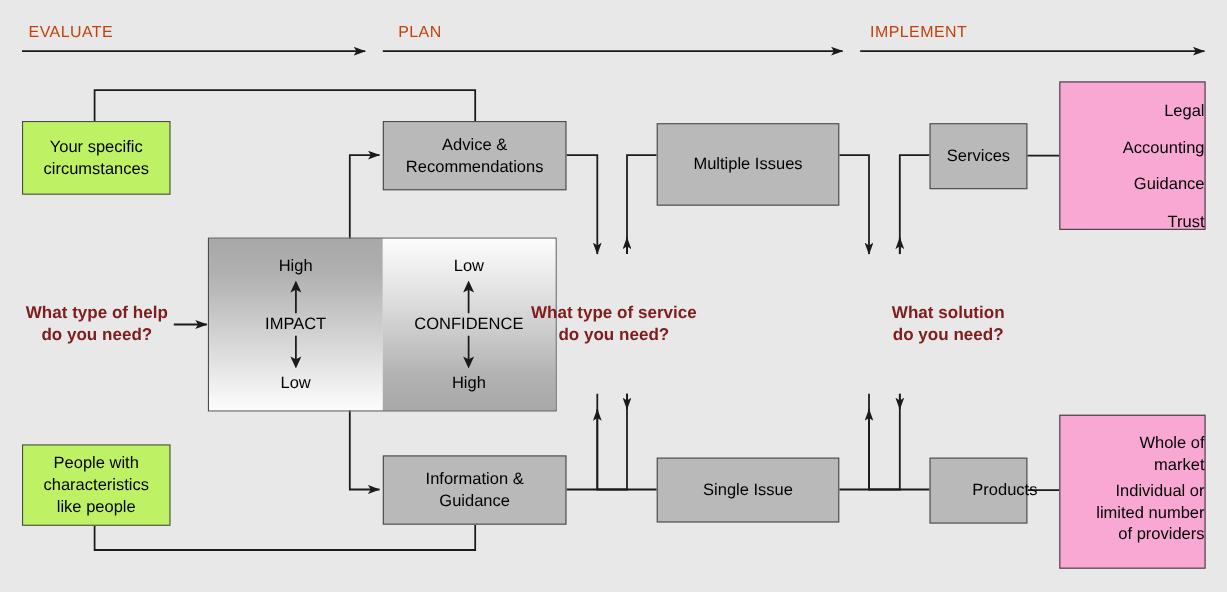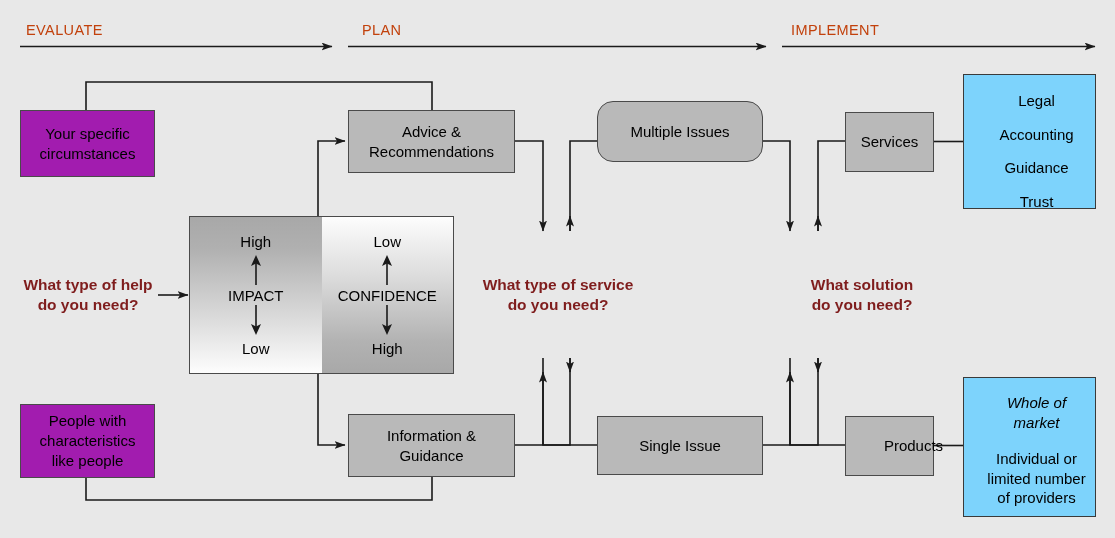--- a/index.html
+++ b/index.html
@@ -17,24 +17,24 @@
     position:absolute;font-size:14.5px;color:#c2410c;letter-spacing:.4px;white-space:nowrap;
   }
 
   .node{
     position:absolute;box-sizing:border-box;
     border:1.6px solid #4a4a4a;
     display:flex;align-items:center;justify-content:center;
     text-align:center;font-size:15px;line-height:1.32;color:#000;
   }
   .node.gray{background:#b9b9b9;}
-  .node.white{background:#a21caf;}
+  .node.white{background:#bef264;}
   .node.listbox{
-    background:#7dd3fc;border:1.4px solid #3a3a3a;
-    display:block;text-align:center;
+    background:#f9a8d4;border:1.4px solid #3a3a3a;
+    display:block;text-align:right;
   }
   .listbox .li{font-size:15px;line-height:1.3;margin:0 0 14px 0;}
   .listbox .li:last-child{margin-bottom:0;}
 
   .question{
     position:absolute;font-size:15.5px;line-height:1.3;text-align:center;color:#7f1d1d;
     white-space:nowrap;
     font-weight:bold;
   }
 
@@ -117,21 +117,21 @@
     <span style="white-space:pre-line;">People with
 characteristics
 like people</span>
   </div>
 
   <div class="question" style="left:18px;top:275px;width:140px;">
     <div>What type of help</div>
     <div>do you need?</div>
   </div>
 
-  <div class="matrix" style="left:189px;top:216px;width:265px;height:158px;">
+  <div class="matrix" style="left:189px;top:216px;width:317px;height:158px;">
     <div class="mcell impact">
       <div class="top">High</div>
       <svg class="mini" style="top:38px;" width="12" height="30">
         <g stroke="#1a1a1a" stroke-width="1.6" fill="none">
             <line x1="6" y1="30" x2="6" y2="6"></line>
           </g>
         <path d="M6,0 L11,11 L6,8.5 L1,11 Z" fill="#1a1a1a"></path>
       </svg>
       <div class="mid">IMPACT</div>
       <svg class="mini" style="bottom:38px;" width="12" height="30">
@@ -169,21 +169,21 @@
   <div class="node gray" style="left:348px;top:414px;width:167px;height:63px;">
     <span style="white-space:pre-line;">Information &amp;
 Guidance</span>
   </div>
 
   <div class="question" style="left:478px;top:275px;width:160px;">
     <div>What type of service</div>
     <div>do you need?</div>
   </div>
 
-  <div class="node gray" style="left:597px;top:101px;width:166px;height:61px;border-radius:16px;">
+  <div class="node gray" style="left:597px;top:112px;width:166px;height:75px;">
     <span>Multiple Issues</span>
   </div>
 
   <div class="node gray" style="left:597px;top:416px;width:166px;height:59px;">
     <span>Single Issue</span>
   </div>
 
   <div class="question" style="left:792px;top:275px;width:140px;">
     <div>What solution</div>
     <div>do you need?</div>
@@ -198,20 +198,20 @@
   </div>
 
   <div class="node listbox" style="left:963px;top:74px;width:133px;height:135px;padding:16px 0 0 14px;">
     <div class="li">Legal</div>
     <div class="li">Accounting</div>
     <div class="li">Guidance</div>
     <div class="li">Trust</div>
   </div>
 
   <div class="node listbox" style="left:963px;top:377px;width:133px;height:140px;padding:15px 0 0 14px;">
-    <div class="li" style="white-space:pre-line;margin-bottom:17px;font-style:italic;">Whole of
+    <div class="li" style="white-space:pre-line;margin-bottom:5px;">Whole of
 market</div>
     <div class="li" style="white-space:pre-line;">Individual or
 limited number
 of providers</div>
   </div>
 
 </div>
 
 </body></html>

